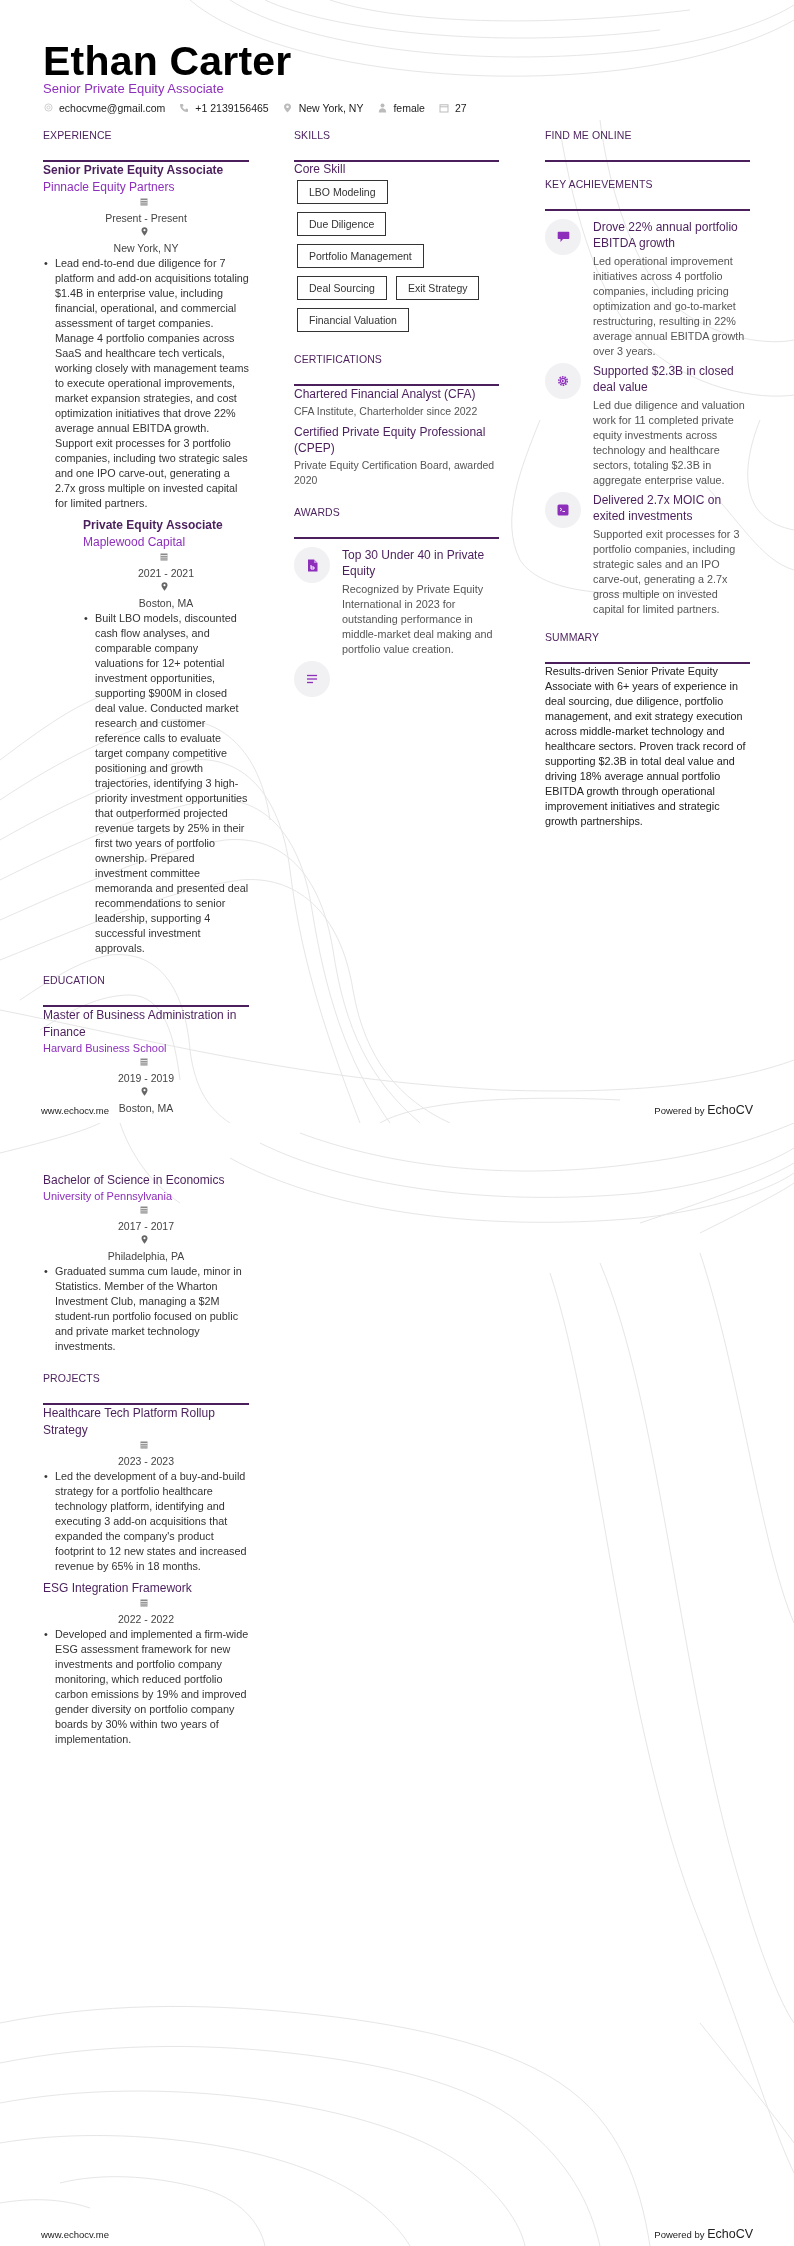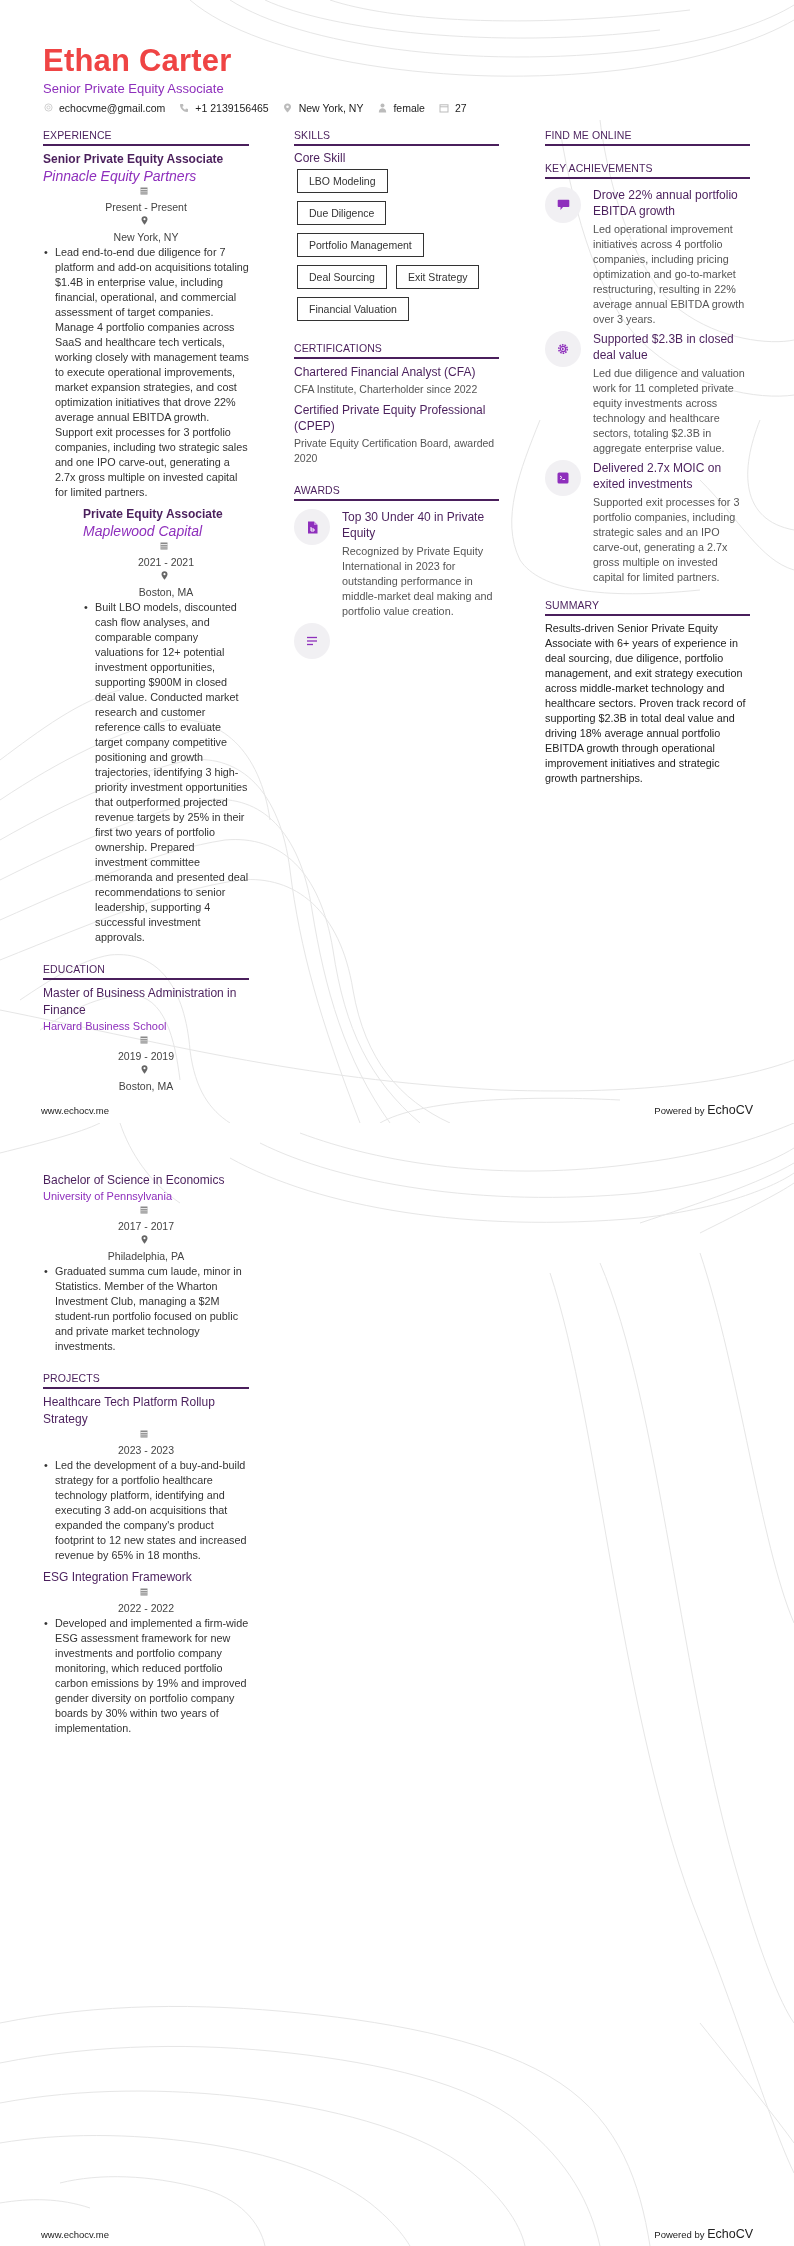--- a/index.html
+++ b/index.html
@@ -4,36 +4,36 @@
 <style>
   * { box-sizing: border-box; margin: 0; padding: 0; }
   html, body { width: 794px; background: #ffffff; }
   body { font-family: "Liberation Sans", "DejaVu Sans", sans-serif; color: #333333; position: relative; }
   .page { position: relative; width: 794px; height: 1123px; overflow: hidden; background: #ffffff; }
   .bg-svg { position: absolute; left: 0; top: 0; width: 794px; height: 1123px; pointer-events: none; }
   .content { position: absolute; left: 0; top: 0; width: 794px; }
 
   
   .header { position: absolute; left: 43px; top: 44px; }
-  .name { font-size: 31px; font-weight: bold; color: #ef4444; letter-spacing: 0.2px; line-height: 34px; }
+  .name { font-size: 41px; font-weight: bold; color: #000000; letter-spacing: 0.2px; line-height: 34px; }
   .title { font-size: 13px; color: #8e2fbc; margin-top: 3px; line-height: 16px; }
   .contacts { display: flex; align-items: center; margin-top: 5px; font-size: 10.5px; color: #222; }
   .contact { display: flex; align-items: center; margin-right: 14px; }
   .contact .ic { display: inline-block; width: 10px; height: 10px; margin-right: 6px; color: #bbb; font-size: 9px; line-height: 10px; text-align: center; }
 
   
   .col { position: absolute; }
   .col1 { left: 43px; width: 206px; }
   .col2 { left: 294px; width: 205px; }
   .col3 { left: 545px; width: 205px; }
 
-  .sec-title { font-size: 10.5px; color: #4a1f5c; letter-spacing: 0.1px; padding-bottom: 3px; border-bottom: 2.5px solid #4a1f5c; margin-bottom: 5px; text-transform: uppercase; }
+  .sec-title { font-size: 10.5px; color: #4a1f5c; letter-spacing: 0.1px; padding-bottom: 19px; border-bottom: 2.5px solid #4a1f5c; text-transform: uppercase; }
 
   .job-title { font-size: 12px; font-weight: bold; color: #4a1f5c; line-height: 17px; }
-  .company { font-size: 14px; color: #8e2fbc; line-height: 17px; font-style: italic; }
+  .company { font-size: 12px; color: #8e2fbc; line-height: 17px; }
   .meta { font-size: 10.5px; color: #444; line-height: 15px; display: flex; align-items: center; flex-direction: column; }
   .meta .mi { display: inline-block; width: 9px; margin-right: 4px; color: #777; font-size: 8.5px; text-align: center; }
   .bullet { font-size: 10.8px; color: #333; line-height: 15px; padding-left: 12px; position: relative; }
   .bullet::before { content: "•"; position: absolute; left: 1px; top: 0; }
 
   .edu-degree { font-size: 12px; color: #4a1f5c; line-height: 17px; }
   .edu-school { font-size: 11px; color: #8e2fbc; line-height: 15px; }
 
   .skill-sub { font-size: 12px; color: #4a1f5c; margin-bottom: 4px; }
   .chips { display: flex; flex-wrap: wrap; }

